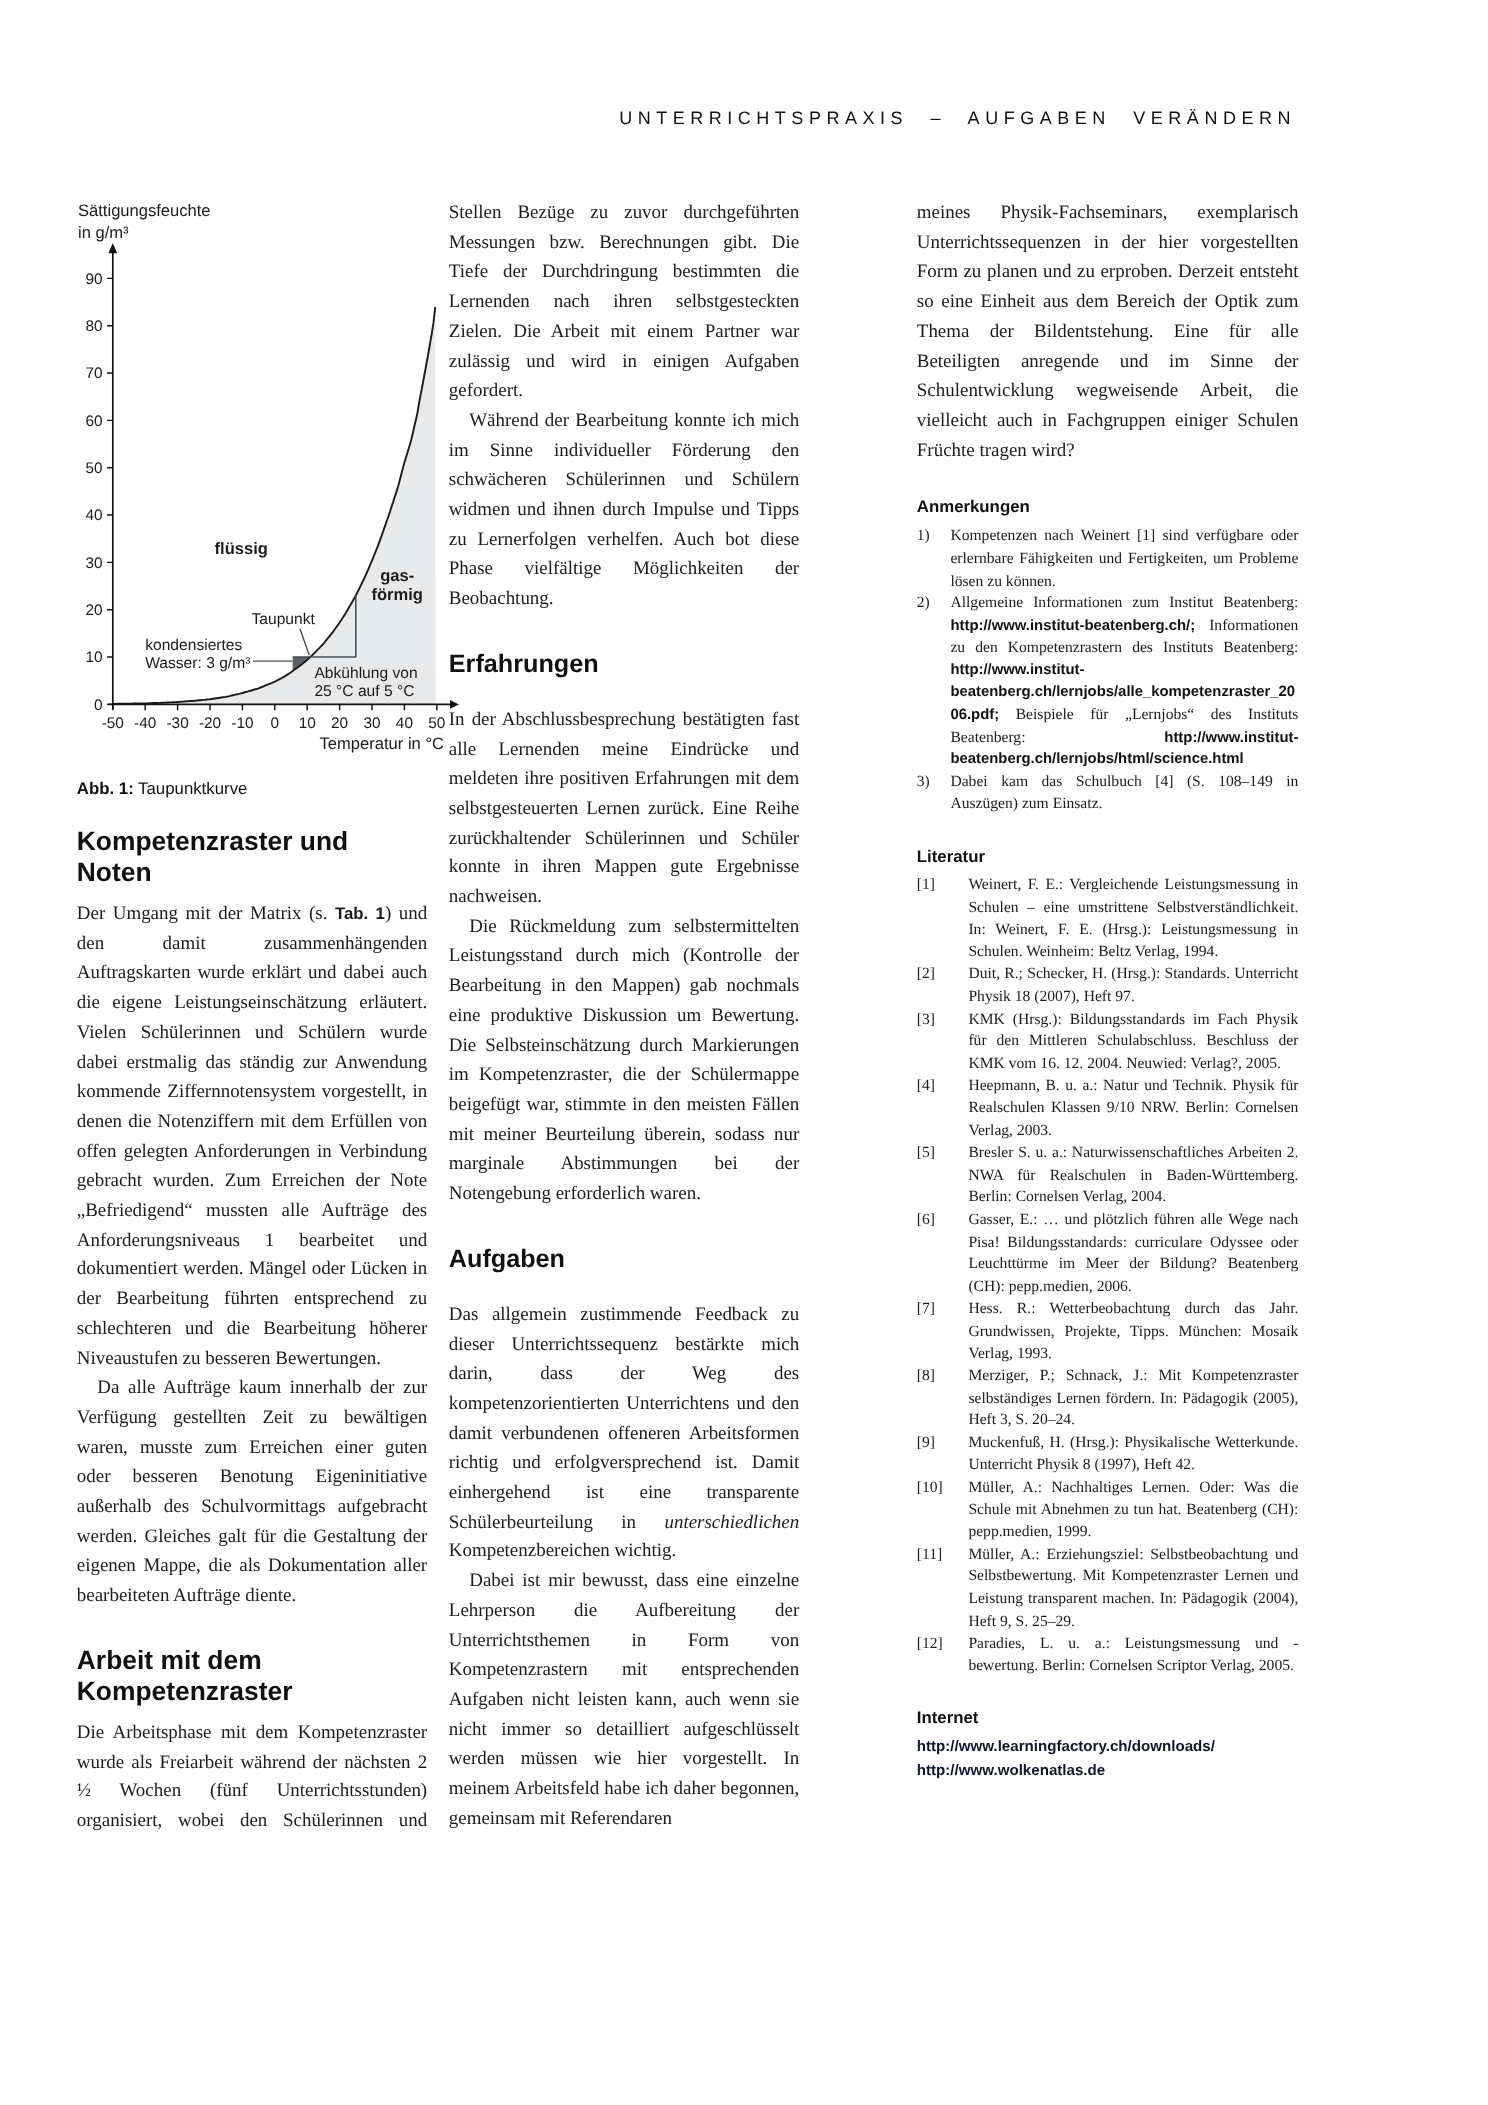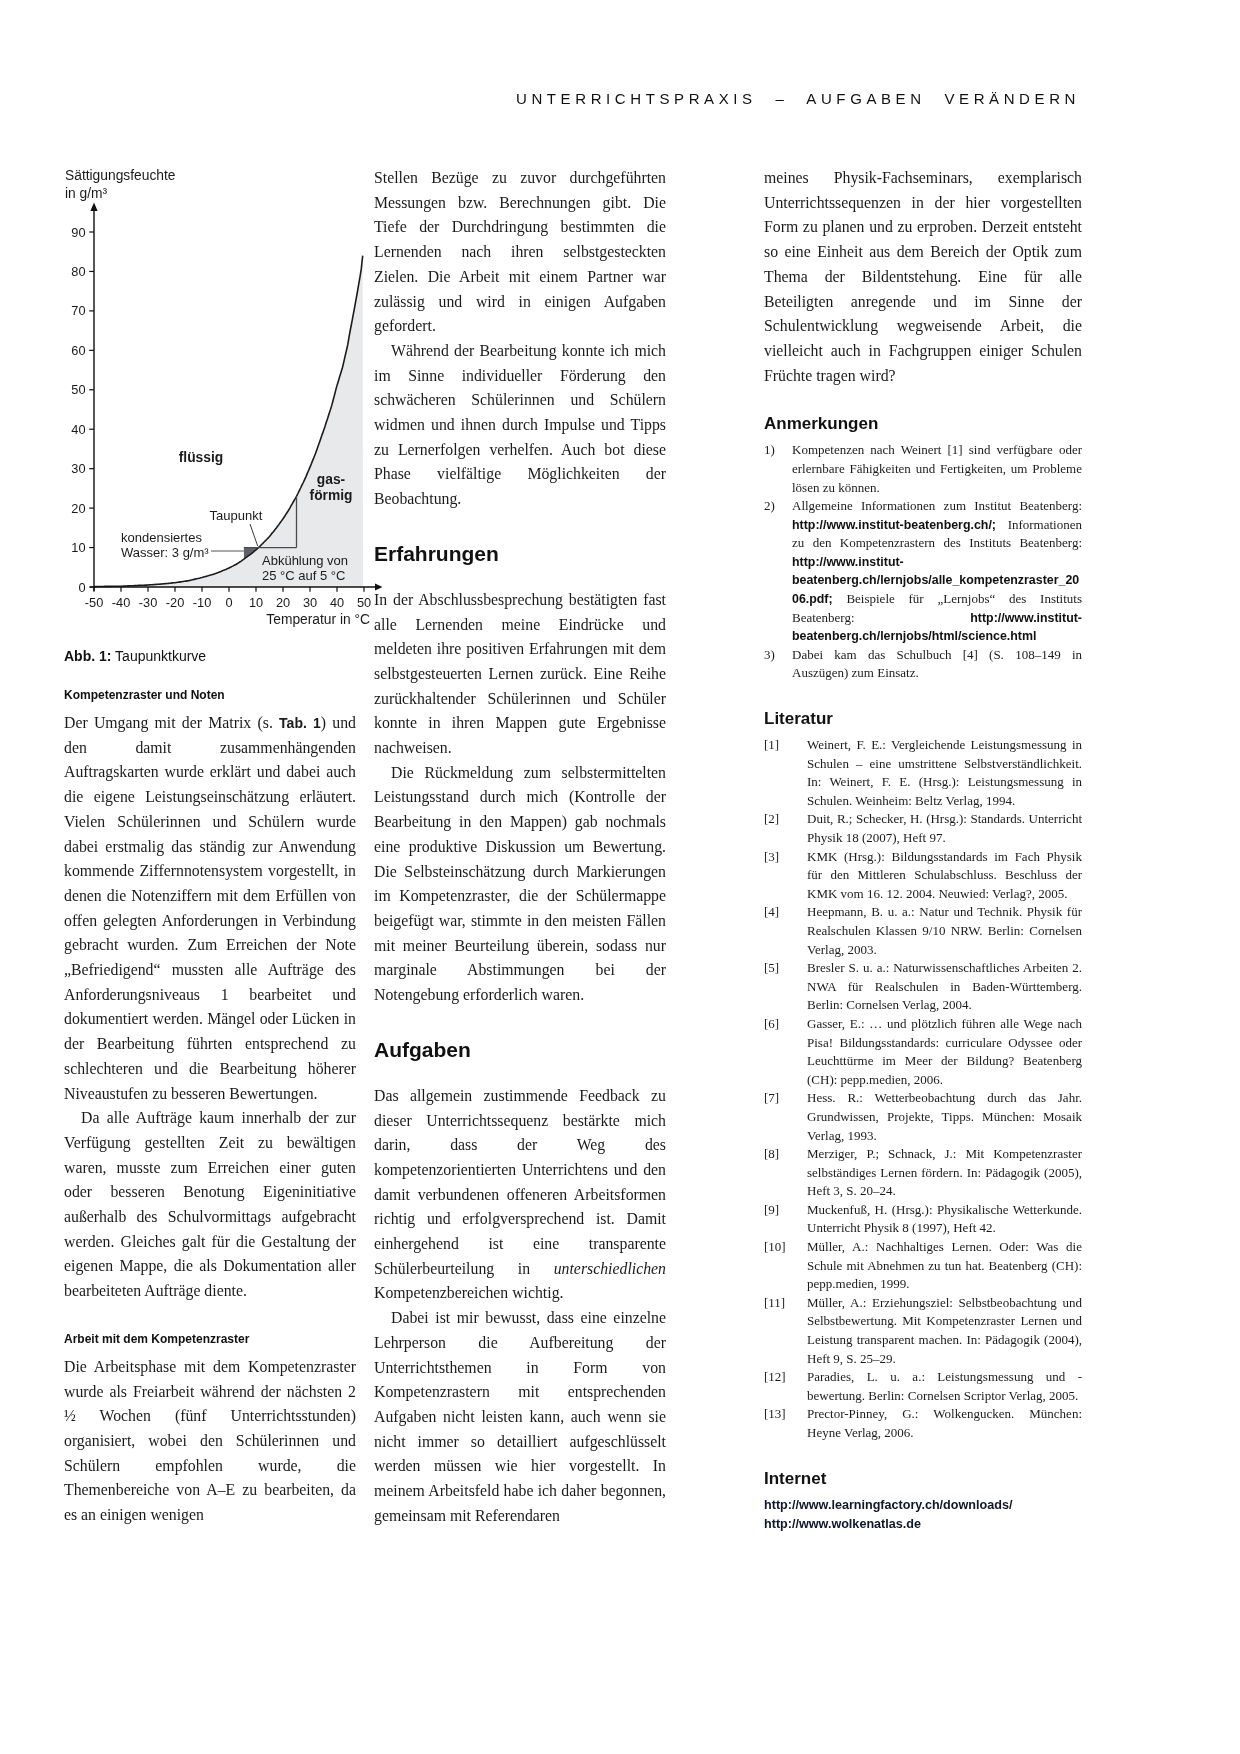--- a/index.html
+++ b/index.html
@@ -13,23 +13,23 @@
   .figcap{margin-top:16px;font-family:"Liberation Sans",sans-serif;font-size:14px;color:#111;}
   .figcap b{font-weight:bold;}
   .col{position:absolute;top:166px;}
   #col1{left:64px;width:292px;top:688px;}
   #col2{left:374px;width:292px;}
   #col3{left:764px;width:318px;}
   .body-p{margin:0;font-size:15.8px;line-height:24.7px;text-align:justify;hyphens:auto;}
   .body-p.indent{text-indent:17px;}
   .h-large{font-family:"Liberation Sans",sans-serif;font-weight:bold;font-size:21px;
         margin:30px 0 22px 0;color:#111;}
-  .h-small{font-family:"Liberation Sans",sans-serif;font-weight:bold;font-size:12px;
+  .h-small{font-family:"Liberation Sans",sans-serif;font-weight:bold;font-size:22px;
         margin:28px 0 9px 0;color:#111;}
-  .h-small3{font-family:"Liberation Sans",sans-serif;font-weight:bold;font-size:17px;
+  .h-small3{font-family:"Liberation Sans",sans-serif;font-weight:bold;font-size:14px;
         margin:26px 0 7px 0;color:#111;}
   .col > :first-child{margin-top:0;}
   .seg-bs{font-family:"Liberation Sans",sans-serif;font-weight:bold;font-size:14px;}
   .seg-i{font-style:italic;}
   .seg-url{font-family:"Liberation Sans",sans-serif;font-weight:bold;font-size:12.4px;
         overflow-wrap:anywhere;color:#111;}
   .note-row,.ref-row{display:flex;font-size:13px;line-height:18.6px;}
   .note-num{width:28px;flex:none;}
   .ref-num{width:43px;flex:none;}
   .note-body,.ref-body{flex:1;text-align:justify;hyphens:auto;}
@@ -194,24 +194,20 @@
           <span class="ref-body">Müller, A.: Nachhaltiges Lernen. Oder: Was die Schule mit Abnehmen zu tun hat. Beatenberg (CH): pepp.medien, 1999.</span>
         </div>
         <div class="ref-row">
           <span class="ref-num">[11]</span>
           <span class="ref-body">Müller, A.: Erziehungsziel: Selbstbeobachtung und Selbstbewertung. Mit Kompetenzraster Lernen und Leistung transparent machen. In: Pädagogik (2004), Heft 9, S. 25–29.</span>
         </div>
         <div class="ref-row">
           <span class="ref-num">[12]</span>
           <span class="ref-body">Paradies, L. u. a.: Leistungsmessung und -bewertung. Berlin: Cornelsen Scriptor Verlag, 2005.</span>
         </div>
-        <div class="ref-row">
-          <span class="ref-num">[13]</span>
-          <span class="ref-body">Prector-Pinney, G.: Wolkengucken. München: Heyne Verlag, 2006.</span>
-        </div>
       </div>
       <div class="h-small3">Internet</div>
       <div>
         <div class="link-line">http://www.learningfactory.ch/downloads/</div>
         <div class="link-line">http://www.wolkenatlas.de</div>
       </div>
     </div>
 
   <div class="footer-left">Unterricht Physik_18_2007_Nr. 99/100</div>
   <div class="footer-right"><span>(129)</span> <b>33</b></div>

